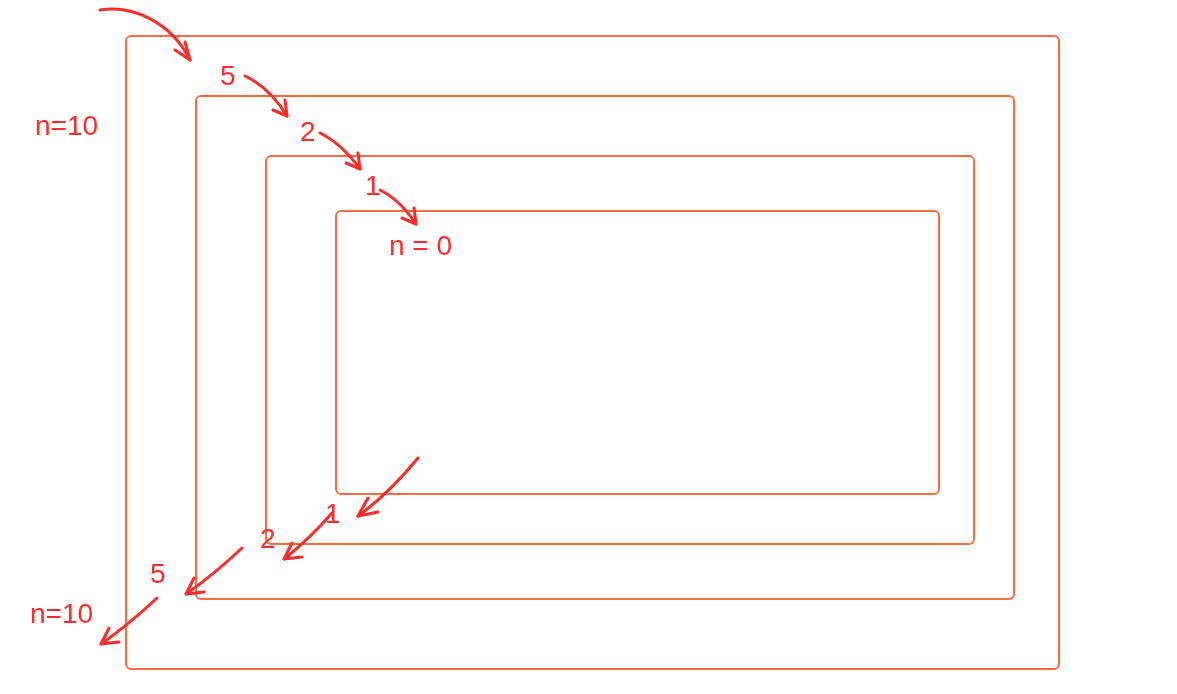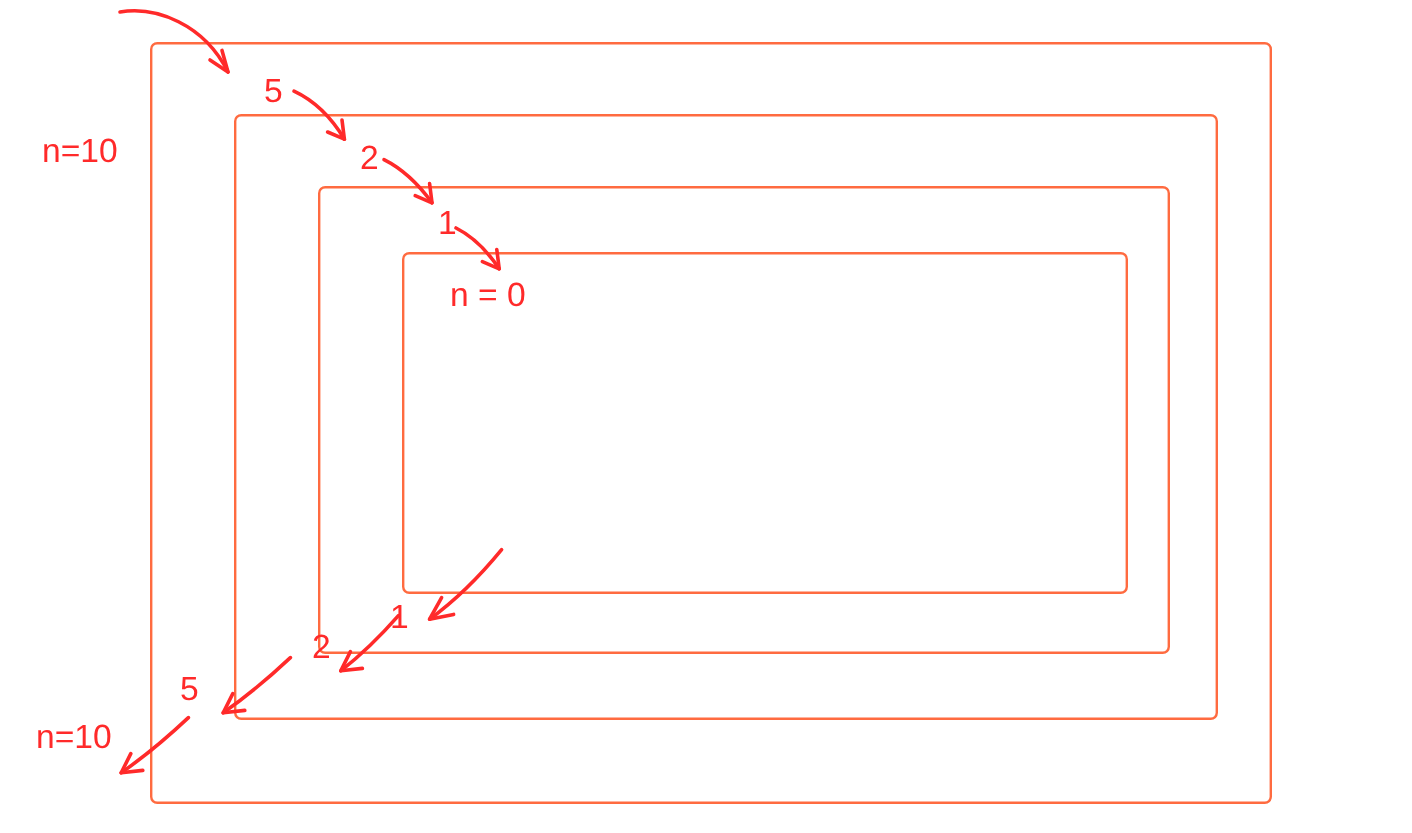--- a/index.html
+++ b/index.html
@@ -44,21 +44,21 @@
 <div class="rect" style="left:195px; top:95px; width:820px; height:505px;"></div>
 <div class="rect" style="left:265px; top:155px; width:710px; height:390px;"></div>
 <div class="rect" style="left:335px; top:210px; width:605px; height:285px;"></div>
 
 <span class="label" style="left:35px; top:112px;">n=10</span>
 <span class="label" style="left:30px; top:600px;">n=10</span>
 
 <span class="label" style="left:220px; top:62px;">5</span>
 <span class="label" style="left:300px; top:118px;">2</span>
 <span class="label" style="left:365px; top:172px;">1</span>
-<span class="label" style="left:375px; top:232px;">n = 0</span>
+<span class="label" style="left:389px; top:232px;">n = 0</span>
 
 <span class="label" style="left:325px; top:500px;">1</span>
 <span class="label" style="left:260px; top:525px;">2</span>
 <span class="label" style="left:150px; top:560px;">5</span>
 
 <svg class="arrow" style="left:90px; top:0px; width:120px; height:80px;" viewBox="0 0 120 80">
   <path d="M10 10 C 40 5, 80 20, 100 60"></path>
   <path d="M85 50 L100 60 L95 42"></path>
 </svg>
 <svg class="arrow" style="left:235px; top:68px; width:70px; height:60px;" viewBox="0 0 70 60">

